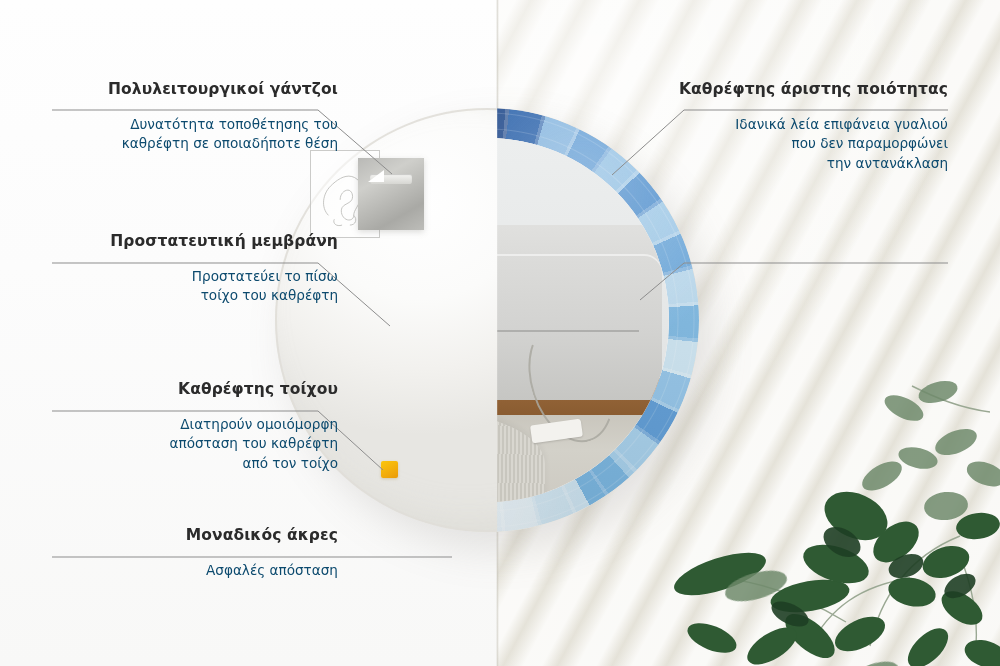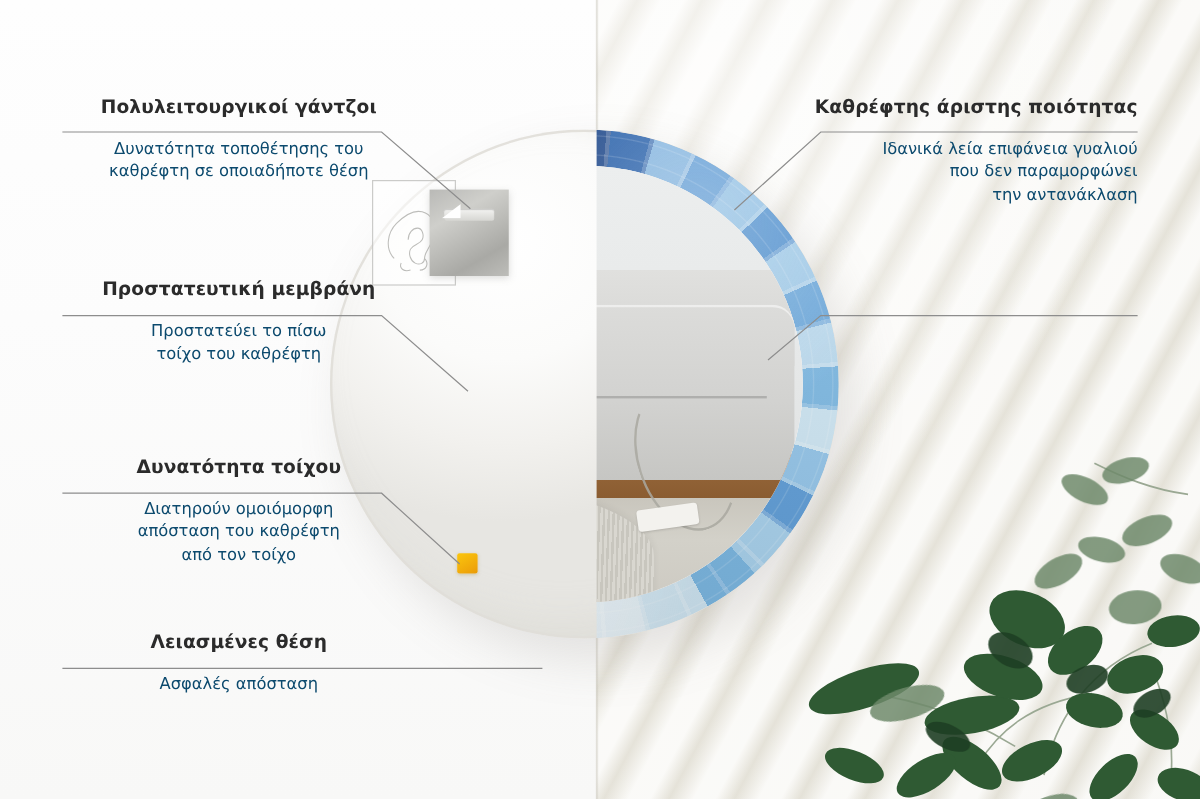--- a/index.html
+++ b/index.html
@@ -219,21 +219,21 @@
     font-weight:700; font-size:15.5px; color:#2b2b2b; letter-spacing:0.1px;
     white-space:nowrap;
   }
   .callout .rule {
     height:1px; background:#8d8d8d; margin-top:7px;
   }
   .callout .desc {
     margin-top:9px; font-size:13.6px; line-height:1.42; color:#0c4a6e;
     white-space:pre-line;
   }
-  .left-callout { text-align:center; left:49px; }
+  .left-callout { text-align:right; left:38px; }
   .right-callout { text-align:right; right:52px; }
 
   
   .connectors { position:absolute; inset:0; pointer-events:none; }
 </style>
 </head>
 <body>
 
 <div id="stage">
 
@@ -303,29 +303,29 @@
   </div>
 
   <div class="callout left-callout" style="top:232px; width:300px;">
     <div class="title">Προστατευτική μεμβράνη</div>
     <div class="rule" style="visibility:hidden"></div>
     <div class="desc">Προστατεύει το πίσω
 τοίχο του καθρέφτη</div>
   </div>
 
   <div class="callout left-callout" style="top:380px; width:300px;">
-    <div class="title">Δυνατότητα τοίχου</div>
+    <div class="title">Καθρέφτης τοίχου</div>
     <div class="rule" style="visibility:hidden"></div>
     <div class="desc">Διατηρούν ομοιόμορφη
 απόσταση του καθρέφτη
 από τον τοίχο</div>
   </div>
 
   <div class="callout left-callout" style="top:526px; width:300px;">
-    <div class="title">Λειασμένες θέση</div>
+    <div class="title">Μοναδικός άκρες</div>
     <div class="rule" style="visibility:hidden"></div>
     <div class="desc">Ασφαλές απόσταση</div>
   </div>
 
   <div class="callout right-callout" style="top:80px; width:300px;">
     <div class="title">Καθρέφτης άριστης ποιότητας</div>
     <div class="rule" style="visibility:hidden"></div>
     <div class="desc">Ιδανικά λεία επιφάνεια γυαλιού
 που δεν παραμορφώνει
 την αντανάκλαση</div>

